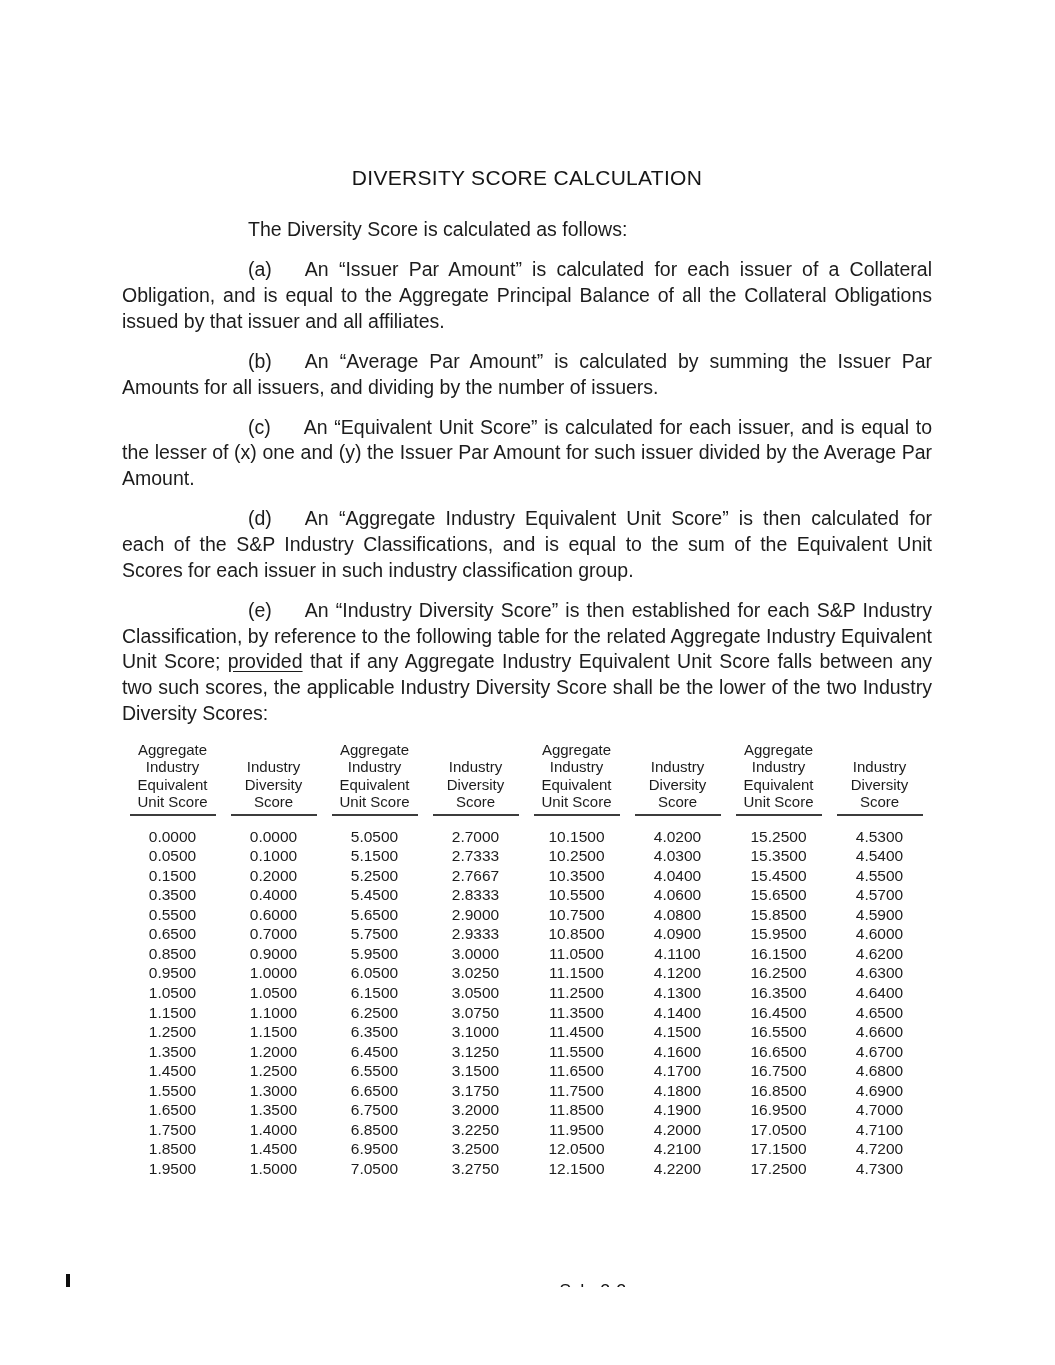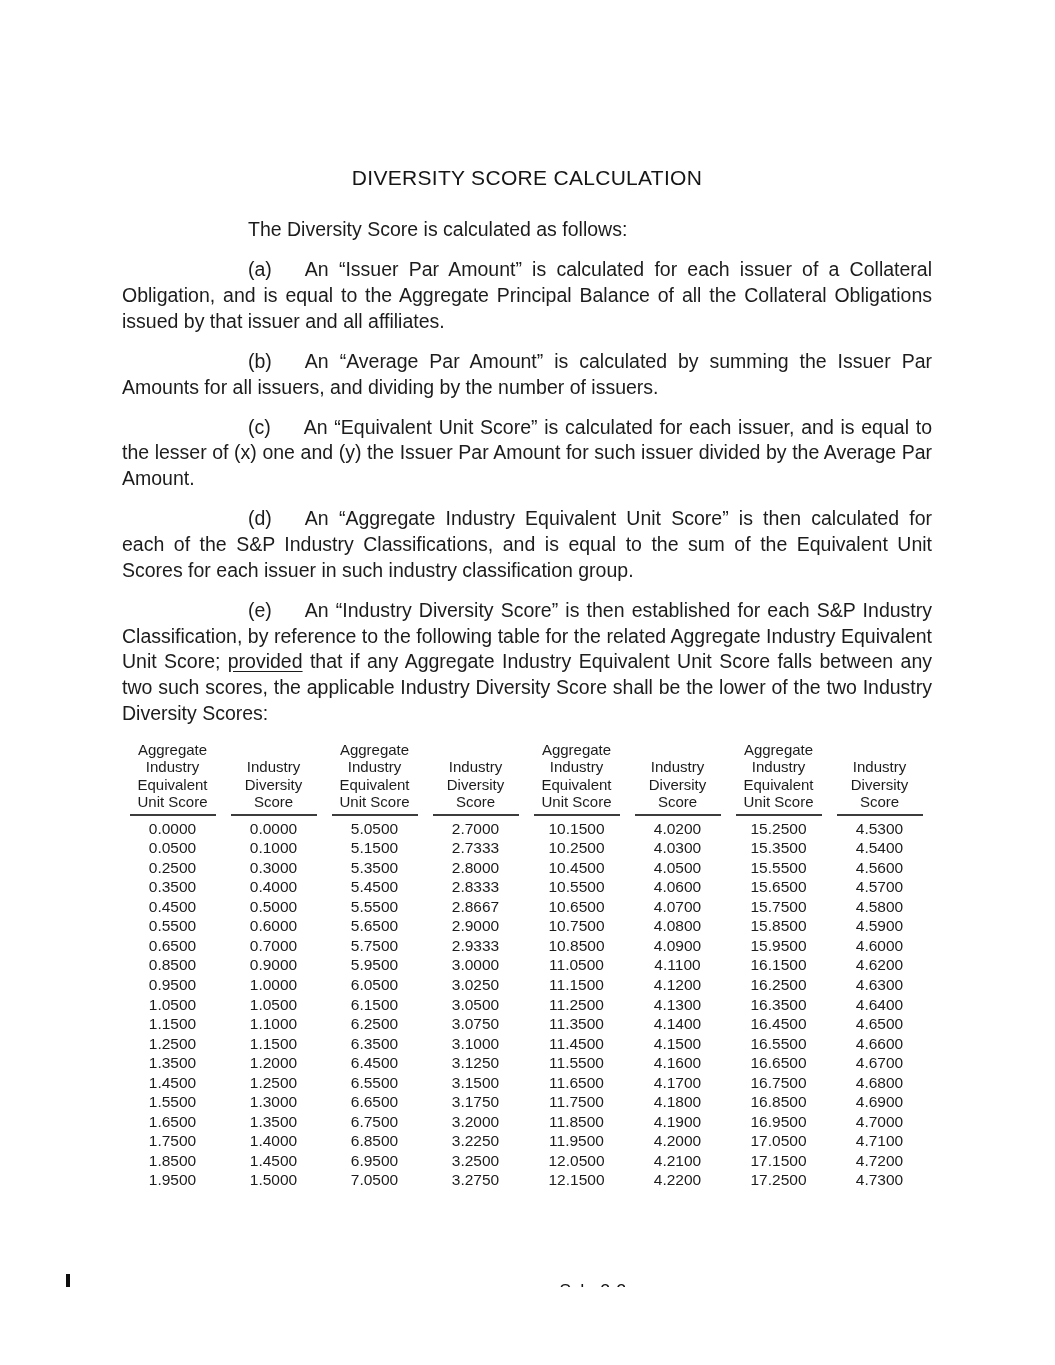--- a/index.html
+++ b/index.html
@@ -43,21 +43,21 @@
   .hdr-inner {
     display:inline-block; min-width:86px;
     white-space:pre-line;
     border-bottom:2px solid #3c3c3c;
     padding-bottom:3px;
   }
   table.scores tbody td {
     text-align:center; font-size:15.5px; line-height:19.55px;
     white-space:nowrap;
   }
-  table.scores tbody tr:first-child td { padding-top:3px; }
+  table.scores tbody tr:first-child td { padding-top:11px; }
   .footer {
     position:absolute; left:0; top:1281px; width:100%;
     text-align:center; white-space:nowrap;
   }
   .footer .docid {
     color:#e53333; font-size:13.5px;
     text-decoration:line-through;
     text-decoration-thickness:1.5px;
   }
   .footer .sched { color:#141414; font-size:18px; }
@@ -133,50 +133,40 @@
             <td>0.0500</td>
             <td>0.1000</td>
             <td>5.1500</td>
             <td>2.7333</td>
             <td>10.2500</td>
             <td>4.0300</td>
             <td>15.3500</td>
             <td>4.5400</td>
           </tr>
           <tr>
-            <td>0.2500</td>
-            <td>0.3000</td>
-            <td>5.3500</td>
-            <td>2.8000</td>
-            <td>10.4500</td>
-            <td>4.0500</td>
-            <td>15.5500</td>
-            <td>4.5600</td>
+            <td>0.1500</td>
+            <td>0.2000</td>
+            <td>5.2500</td>
+            <td>2.7667</td>
+            <td>10.3500</td>
+            <td>4.0400</td>
+            <td>15.4500</td>
+            <td>4.5500</td>
           </tr>
           <tr>
             <td>0.3500</td>
             <td>0.4000</td>
             <td>5.4500</td>
             <td>2.8333</td>
             <td>10.5500</td>
             <td>4.0600</td>
             <td>15.6500</td>
             <td>4.5700</td>
           </tr>
           <tr>
-            <td>0.4500</td>
-            <td>0.5000</td>
-            <td>5.5500</td>
-            <td>2.8667</td>
-            <td>10.6500</td>
-            <td>4.0700</td>
-            <td>15.7500</td>
-            <td>4.5800</td>
-          </tr>
-          <tr>
             <td>0.5500</td>
             <td>0.6000</td>
             <td>5.6500</td>
             <td>2.9000</td>
             <td>10.7500</td>
             <td>4.0800</td>
             <td>15.8500</td>
             <td>4.5900</td>
           </tr>
           <tr>

